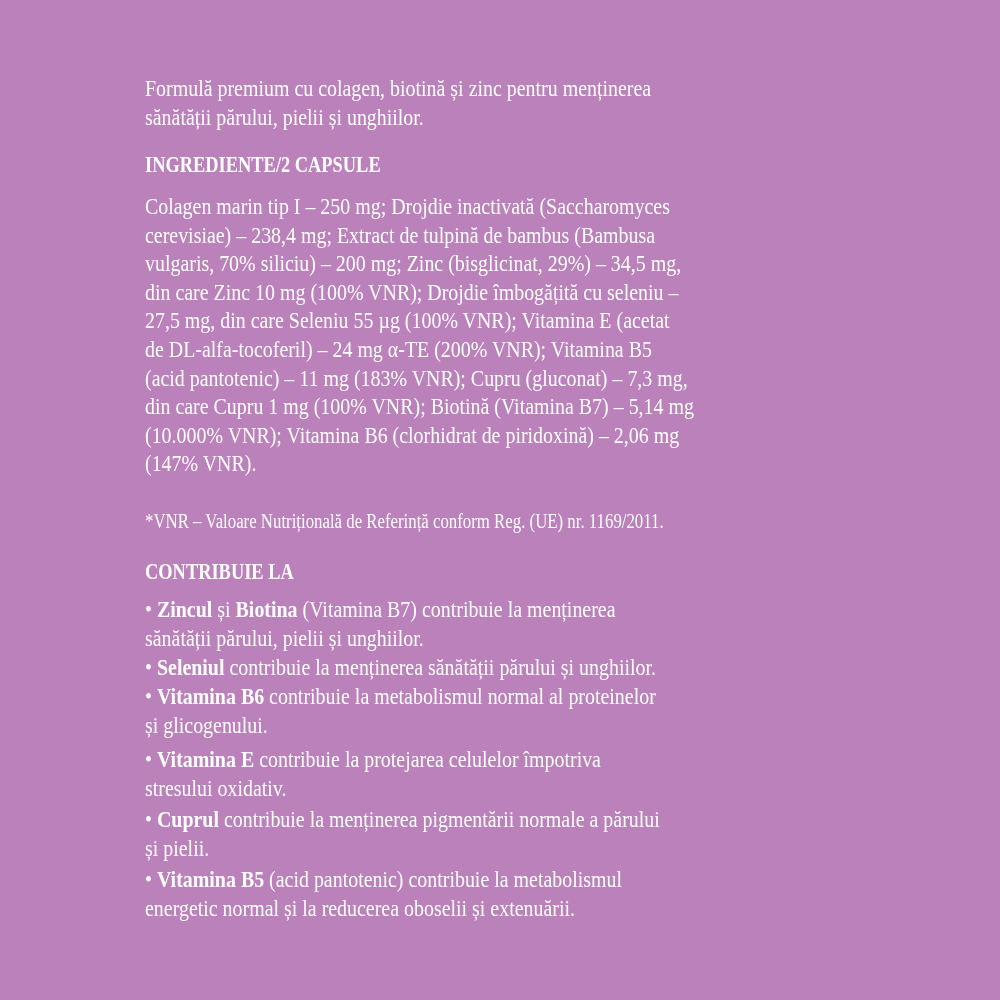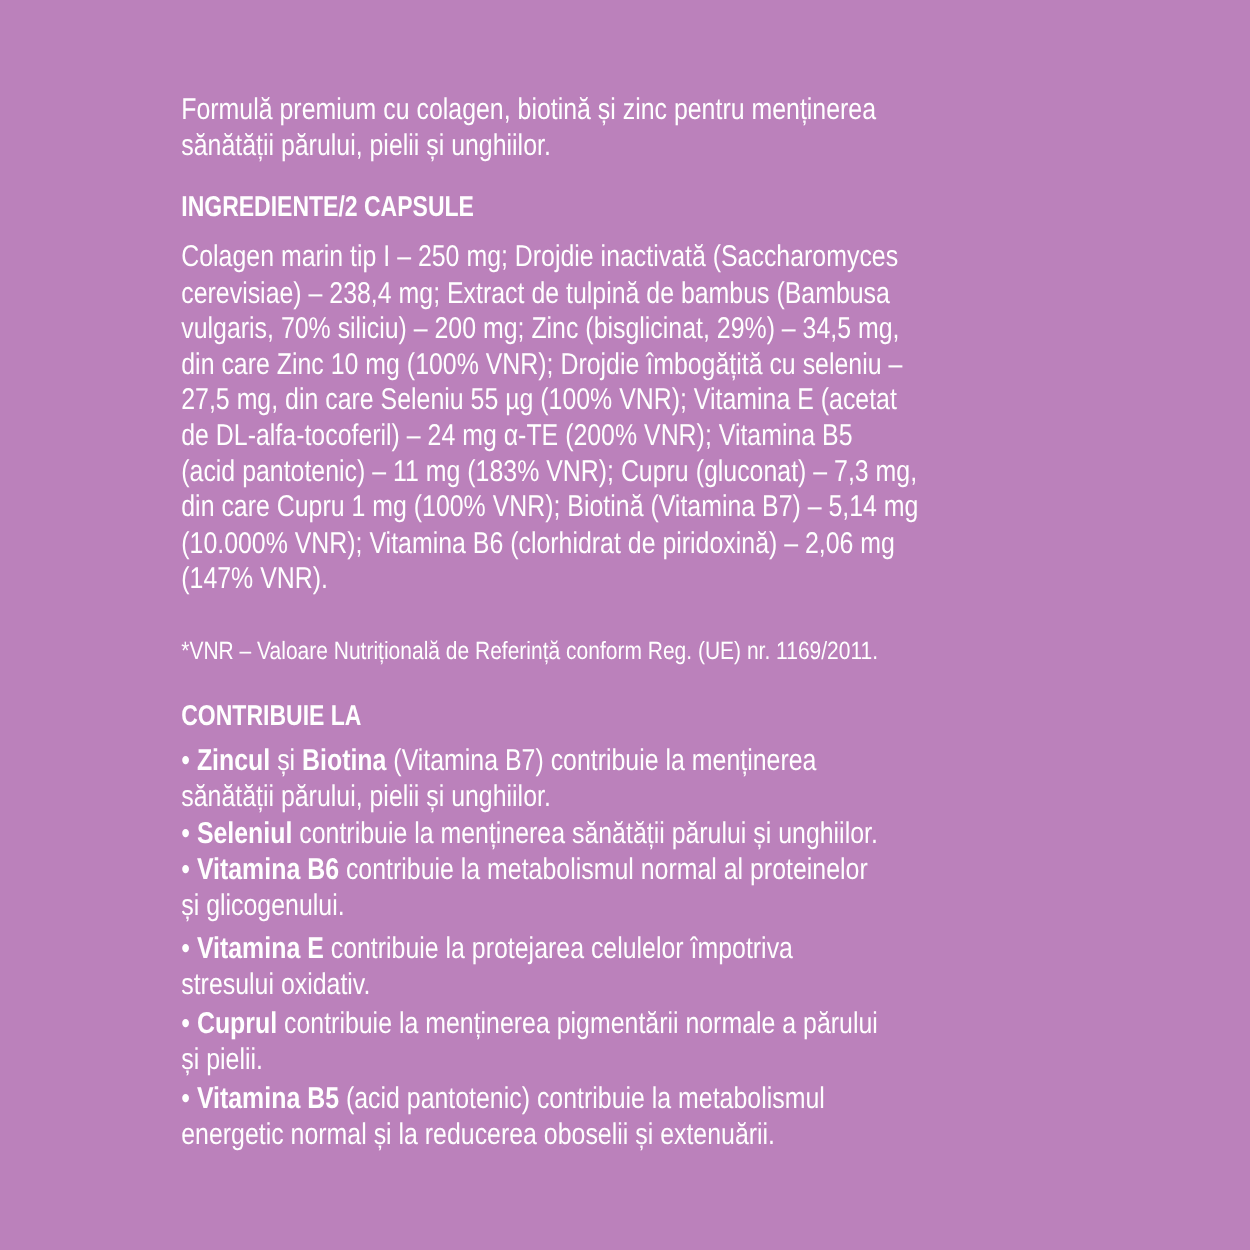--- a/index.html
+++ b/index.html
@@ -9,21 +9,21 @@
     height: 1000px;
     background: #bb81bb;
     overflow: hidden;
   }
   .page {
     position: relative;
     width: 1000px;
     height: 1000px;
     background: #bb81bb;
     color: #ffffff;
-    font-family: Liberation Sans, sans-serif;
+    font-family: Liberation Serif, serif;
   }
   .line {
     position: absolute;
     left: 145px;
     white-space: nowrap;
     font-size: 24px;
     line-height: 28px;
     transform-origin: left center;
     transform: scaleX(0.83);
     color: #ffffff;

